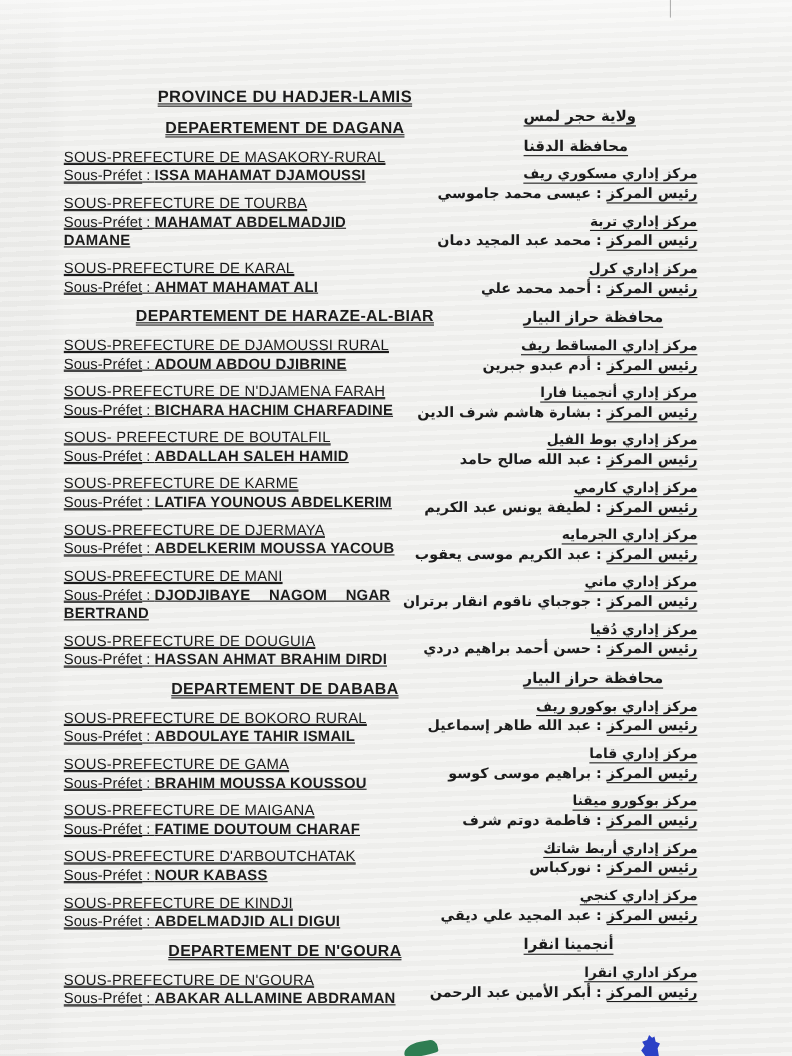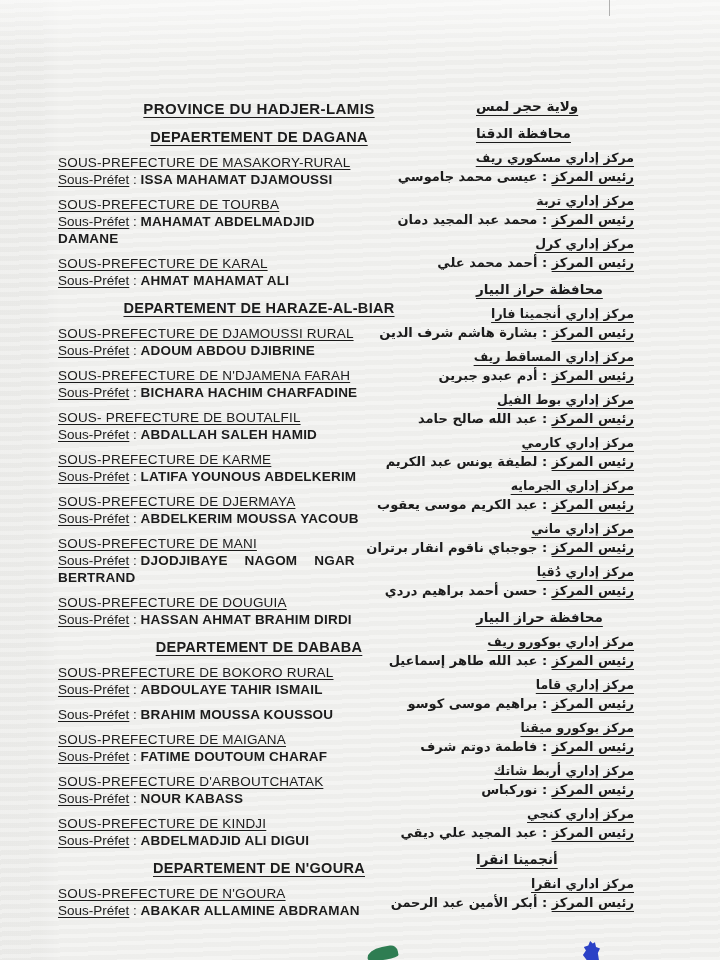--- a/index.html
+++ b/index.html
@@ -11,21 +11,21 @@
       linear-gradient(180deg, rgba(255,255,255,.5) 0px, rgba(255,255,255,0) 60px),
       repeating-linear-gradient(178deg, rgba(255,255,255,.20) 0 4px, rgba(120,120,115,.025) 4px 9px),
       linear-gradient(90deg, rgba(0,0,0,.018) 0 42px, rgba(0,0,0,0) 60px);
     overflow:hidden;
     font-family:"Liberation Sans", sans-serif;
     color:#1c1c1c;
   }
   .crease{position:absolute;left:609px;top:0;width:1px;height:16px;background:rgba(90,90,90,.45);}
 
   
-  .col-fr{position:absolute;left:58px;top:100px;width:402px;}
+  .col-fr{position:absolute;left:58px;top:80px;width:402px;text-decoration:underline;}
   .fr-title{
     text-align:center;font-weight:bold;font-size:15px;line-height:18px;
     text-decoration:underline;text-underline-offset:3px;letter-spacing:.4px;
   }
   .fr-dept-title{
     text-align:center;font-weight:bold;font-size:14.5px;line-height:18px;
     text-decoration:underline;text-underline-offset:3px;letter-spacing:.3px;
     margin:10px 0 3px;
   }
   .fr-entry{margin-top:8px;font-size:13.5px;line-height:17px;}
@@ -143,20 +143,21 @@
 
   <section class="fr-dept">
     <div class="fr-dept-title">DEPARTEMENT DE DABABA</div>
     <div class="fr-entries">
   <div class="fr-entry">
     <div class="fr-pref">SOUS-PREFECTURE DE BOKORO RURAL</div>
     <div class="fr-chief"><span class="fr-role">Sous-Préfet</span><span> : </span><span class="fr-name">ABDOULAYE TAHIR ISMAIL</span></div>
   </div>
 
   <div class="fr-entry">
+    <div class="fr-pref">SOUS-PREFECTURE DE GAMA</div>
     <div class="fr-chief"><span class="fr-role">Sous-Préfet</span><span> : </span><span class="fr-name">BRAHIM MOUSSA KOUSSOU</span></div>
   </div>
 
   <div class="fr-entry">
     <div class="fr-pref">SOUS-PREFECTURE DE MAIGANA</div>
     <div class="fr-chief"><span class="fr-role">Sous-Préfet</span><span> : </span><span class="fr-name">FATIME DOUTOUM CHARAF</span></div>
   </div>
 
   <div class="fr-entry">
     <div class="fr-pref">SOUS-PREFECTURE D'ARBOUTCHATAK</div>
@@ -202,30 +203,30 @@
     <div class="ar-center">مركز إداري كرل</div>
     <div class="ar-chief"><span class="ar-role">رئيس المركز</span><span> : </span><span class="ar-name">أحمد محمد علي</span></div>
   </div>
 </div>
   </section>
 
   <section class="ar-section">
     <div class="ar-header">محافظة حراز البيار</div>
     <div class="ar-entries">
   <div class="ar-entry">
+    <div class="ar-center">مركز إداري المساقط ريف</div>
+    <div class="ar-chief"><span class="ar-role">رئيس المركز</span><span> : </span><span class="ar-name">أدم عبدو جبرين</span></div>
+  </div>
+
+  <div class="ar-entry">
     <div class="ar-center">مركز إداري أنجمينا فارا</div>
     <div class="ar-chief"><span class="ar-role">رئيس المركز</span><span> : </span><span class="ar-name">بشارة هاشم شرف الدين</span></div>
   </div>
 
   <div class="ar-entry">
-    <div class="ar-center">مركز إداري المساقط ريف</div>
-    <div class="ar-chief"><span class="ar-role">رئيس المركز</span><span> : </span><span class="ar-name">أدم عبدو جبرين</span></div>
-  </div>
-
-  <div class="ar-entry">
     <div class="ar-center">مركز إداري بوط الفيل</div>
     <div class="ar-chief"><span class="ar-role">رئيس المركز</span><span> : </span><span class="ar-name">عبد الله صالح حامد</span></div>
   </div>
 
   <div class="ar-entry">
     <div class="ar-center">مركز إداري كارمي</div>
     <div class="ar-chief"><span class="ar-role">رئيس المركز</span><span> : </span><span class="ar-name">لطيفة يونس عبد الكريم</span></div>
   </div>
 
   <div class="ar-entry">

